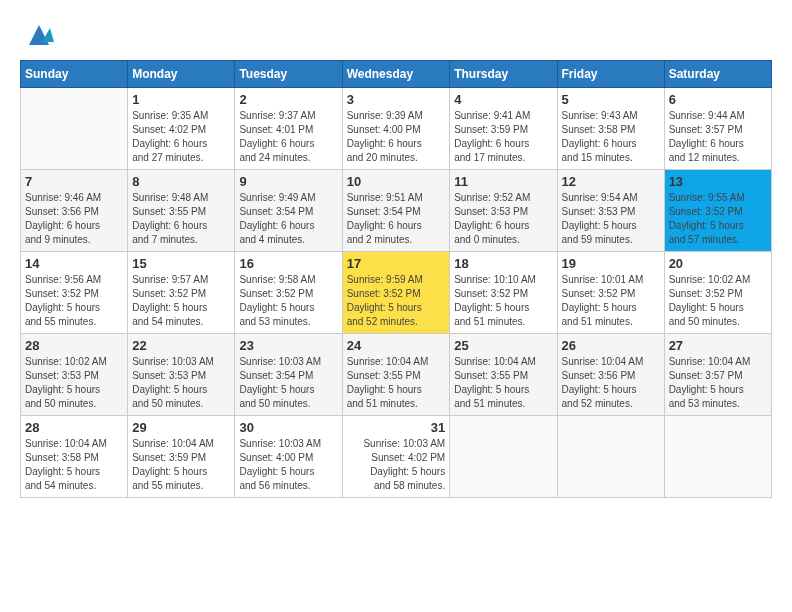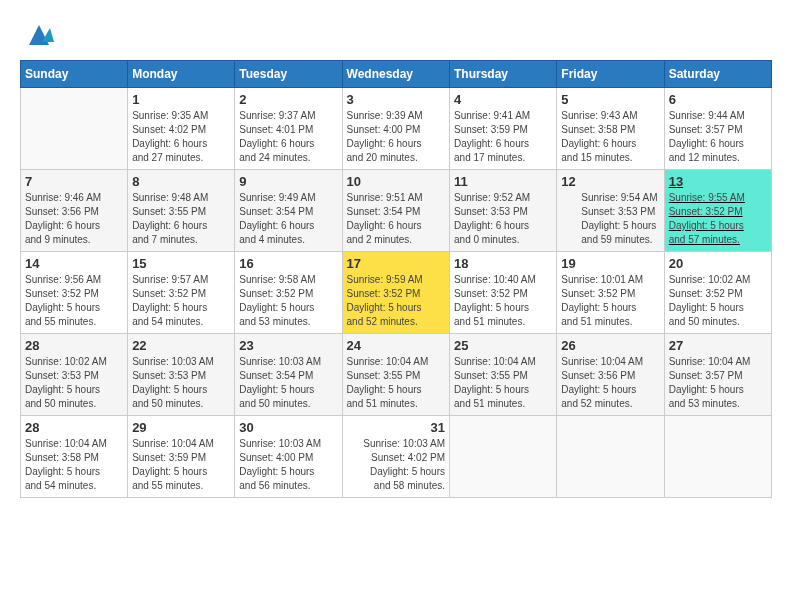--- a/index.html
+++ b/index.html
@@ -207,26 +207,26 @@
         </td>
         <td style="background-color: rgb(245, 245, 245);">
           <div class="day-number">11</div>
           <div class="day-info" style="white-space: pre-line;">Sunrise: 9:52 AM
 Sunset: 3:53 PM
 Daylight: 6 hours
 and 0 minutes.</div>
         </td>
         <td style="background-color: rgb(245, 245, 245);">
           <div class="day-number">12</div>
-          <div class="day-info" style="white-space: pre-line; margin-left: 20px;">Sunrise: 9:54 AM
+          <div class="day-info" style="white-space: pre-line;">Sunrise: 9:54 AM
 Sunset: 3:53 PM
 Daylight: 5 hours
 and 59 minutes.</div>
         </td>
-        <td style="background-color: #5eead4; text-decoration: underline;">
+        <td style="background-color: #0ea5e9;">
           <div class="day-number">13</div>
           <div class="day-info" style="white-space: pre-line;">Sunrise: 9:55 AM
 Sunset: 3:52 PM
 Daylight: 5 hours
 and 57 minutes.</div>
         </td>
       </tr>
       <tr>
         <td style="background-color: rgb(255, 255, 255);">
           <div class="day-number">14</div>
@@ -251,21 +251,21 @@
         </td>
         <td style="background-color: #fde047;">
           <div class="day-number">17</div>
           <div class="day-info" style="white-space: pre-line;">Sunrise: 9:59 AM
 Sunset: 3:52 PM
 Daylight: 5 hours
 and 52 minutes.</div>
         </td>
         <td style="background-color: rgb(255, 255, 255);">
           <div class="day-number">18</div>
-          <div class="day-info" style="white-space: pre-line;">Sunrise: 10:40 AM
+          <div class="day-info" style="white-space: pre-line;">Sunrise: 10:10 AM
 Sunset: 3:52 PM
 Daylight: 5 hours
 and 51 minutes.</div>
         </td>
         <td style="background-color: rgb(255, 255, 255);">
           <div class="day-number">19</div>
           <div class="day-info" style="white-space: pre-line;">Sunrise: 10:01 AM
 Sunset: 3:52 PM
 Daylight: 5 hours
 and 51 minutes.</div>

